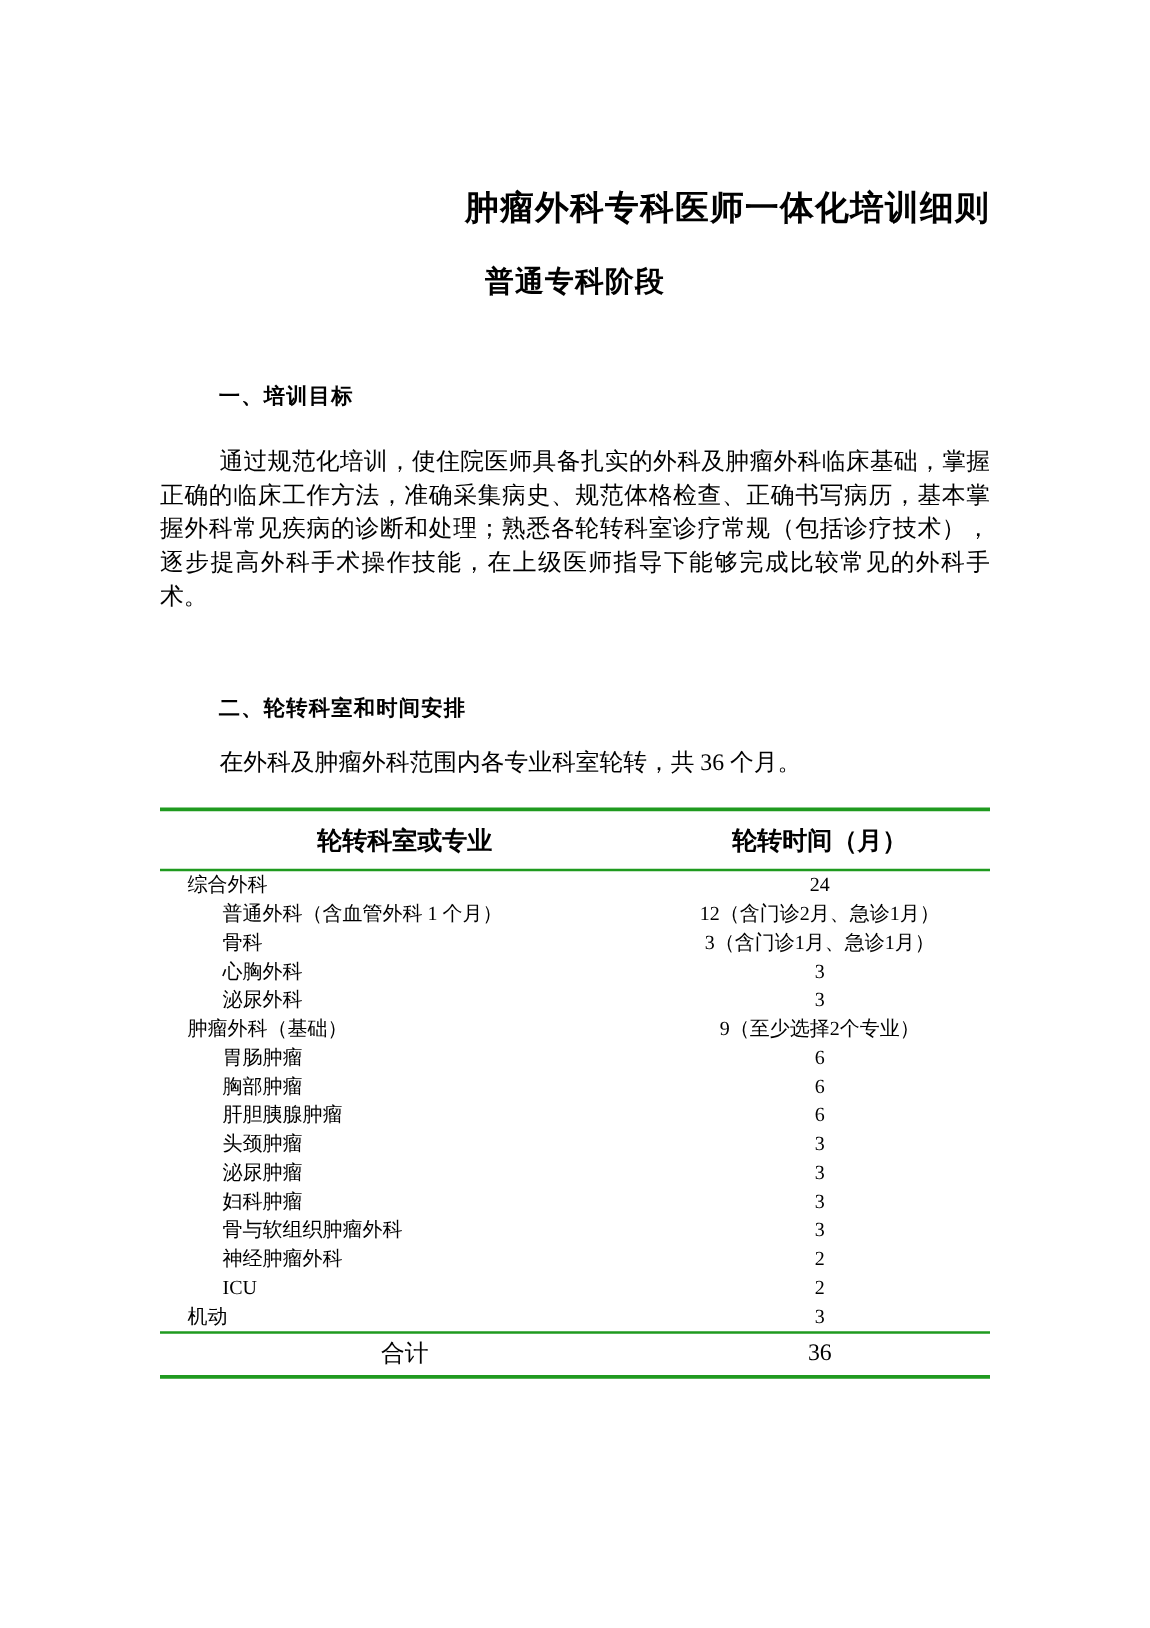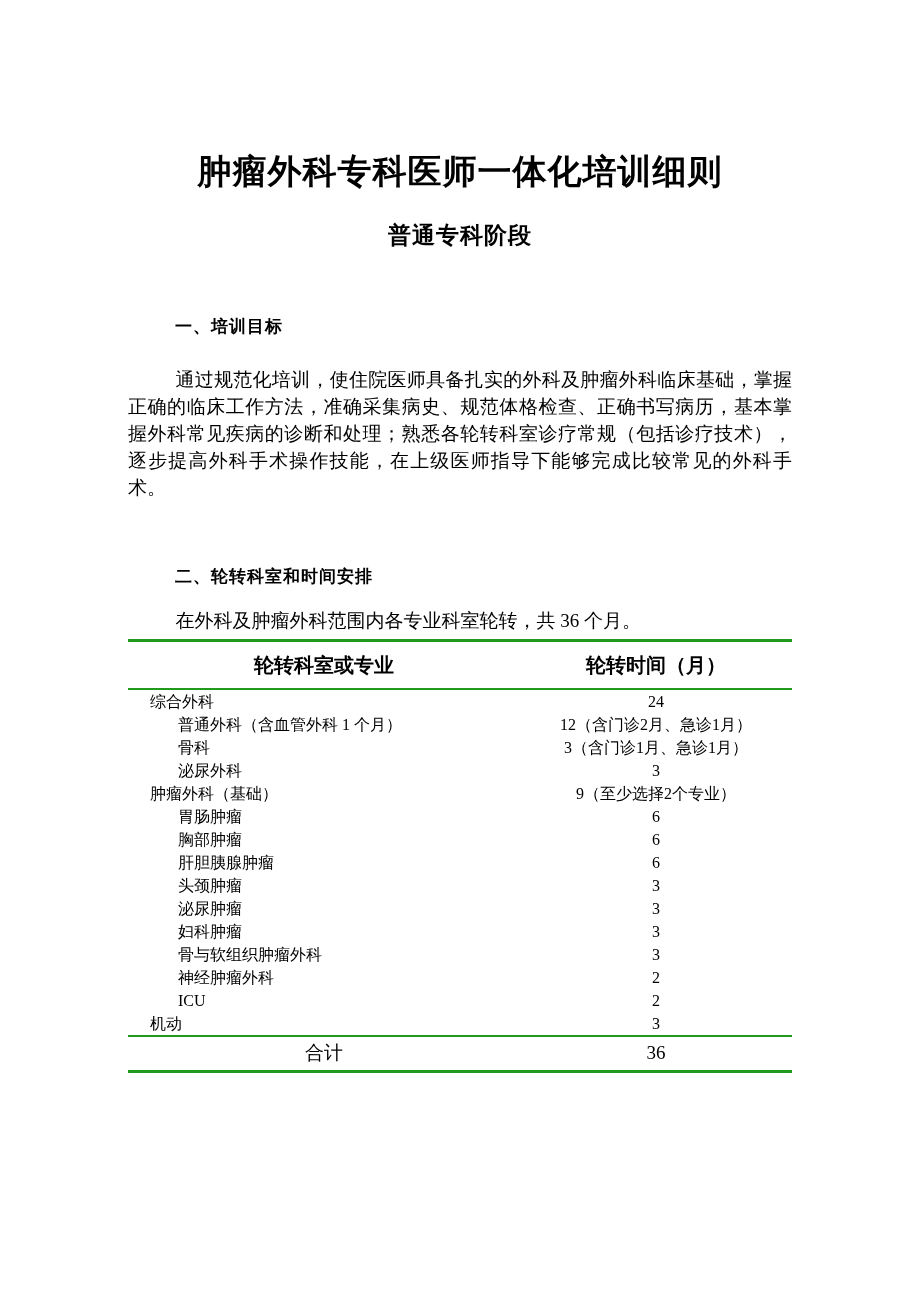--- a/index.html
+++ b/index.html
@@ -11,23 +11,23 @@
     background: #ffffff;
     color: #000000;
     font-family: "Liberation Serif", "DejaVu Serif", serif;
     overflow: hidden;
   }
   .content {
     padding: 148px 128px 0 128px;
   }
   .doc-title {
     margin: 0;
-    font-size: 34px;
+    font-size: 27px;
     font-weight: bold;
-    text-align: center;
+    text-align: right;
     letter-spacing: 1px;
     line-height: 1.4;
   }
   .body-para {
     margin: 34px 0 0 0;
     font-size: 19px;
     line-height: 27px;
     text-align: justify;
     text-indent: 2.5em;
   }
@@ -49,21 +49,21 @@
     margin-top: 28px;
   }
   .lead-line {
     margin: 20px 0 0 0;
     font-size: 19px;
     line-height: 26px;
     text-indent: 2.5em;
   }
   table.rotation {
     width: 100%;
-    margin-top: 5px;
+    margin-top: 22px;
     border-collapse: collapse;
     table-layout: fixed;
   }
   table.rotation col.c-dept { width: 59%; }
   table.rotation col.c-months { width: 41%; }
   table.rotation thead th {
     border-top: 3px solid var(--green, #1f9a1f);
     border-bottom: 2px solid var(--green, #1f9a1f);
     font-size: 20px;
     font-weight: bold;
@@ -125,20 +125,24 @@
           </tr>
           <tr>
             <td class="dept indent-1">普通外科（含血管外科 1 个月）</td>
             <td class="months">12（含门诊2月、急诊1月）</td>
           </tr>
           <tr>
             <td class="dept indent-1">骨科</td>
             <td class="months">3（含门诊1月、急诊1月）</td>
           </tr>
           <tr>
+            <td class="dept indent-1">心胸外科</td>
+            <td class="months">3</td>
+          </tr>
+          <tr>
             <td class="dept indent-1">泌尿外科</td>
             <td class="months">3</td>
           </tr>
           <tr>
             <td class="dept indent-0">肿瘤外科（基础）</td>
             <td class="months">9（至少选择2个专业）</td>
           </tr>
           <tr>
             <td class="dept indent-1">胃肠肿瘤</td>
             <td class="months">6</td>

